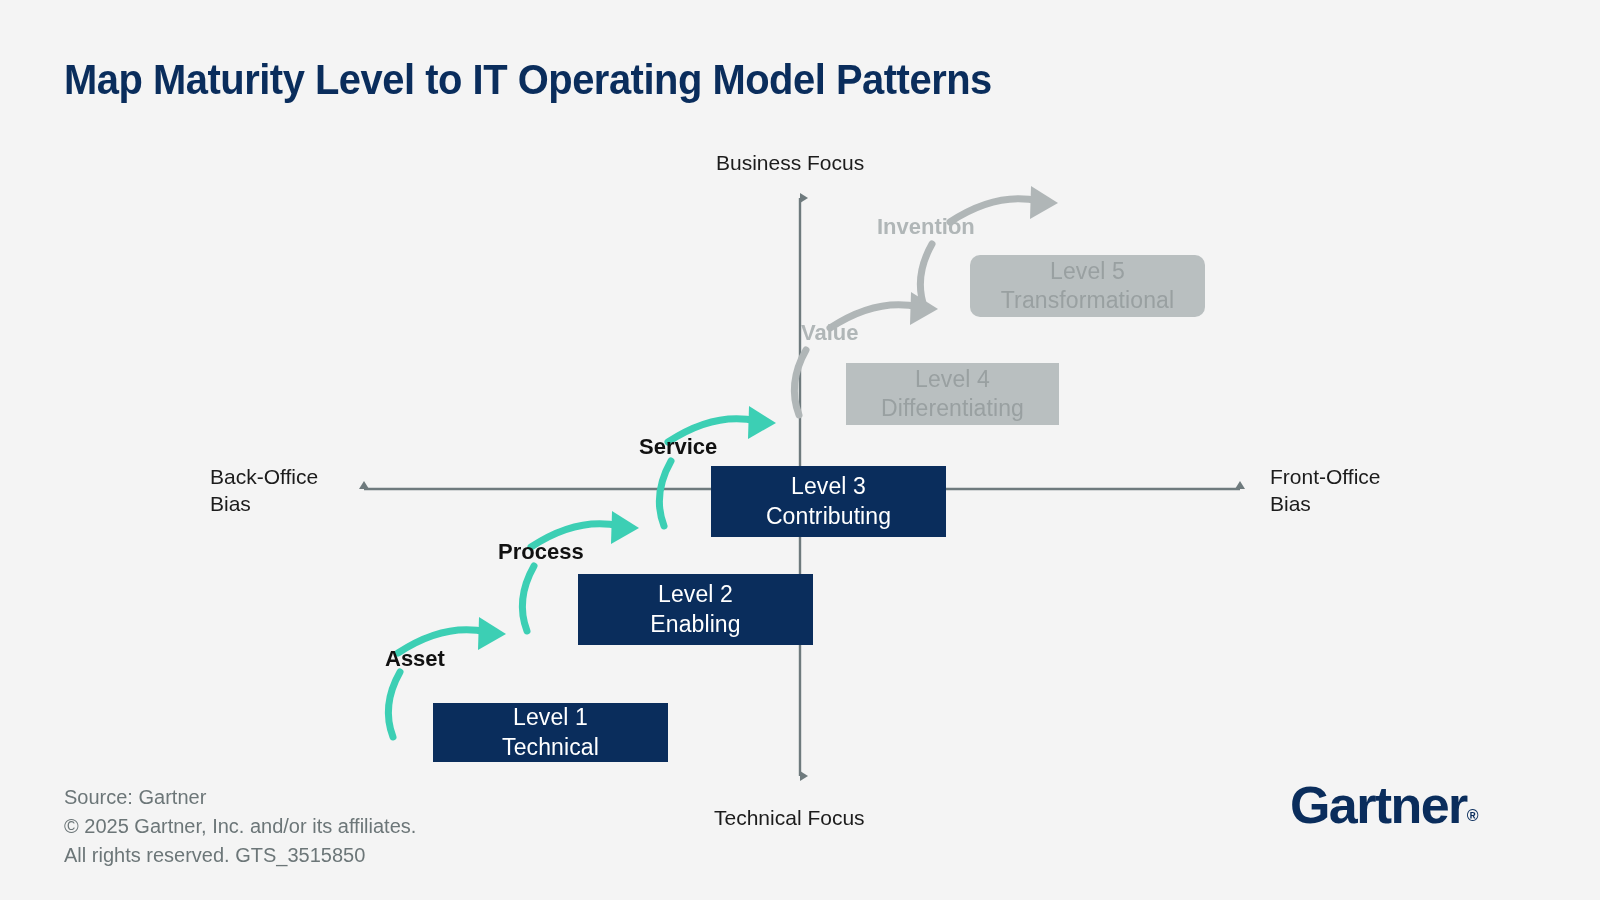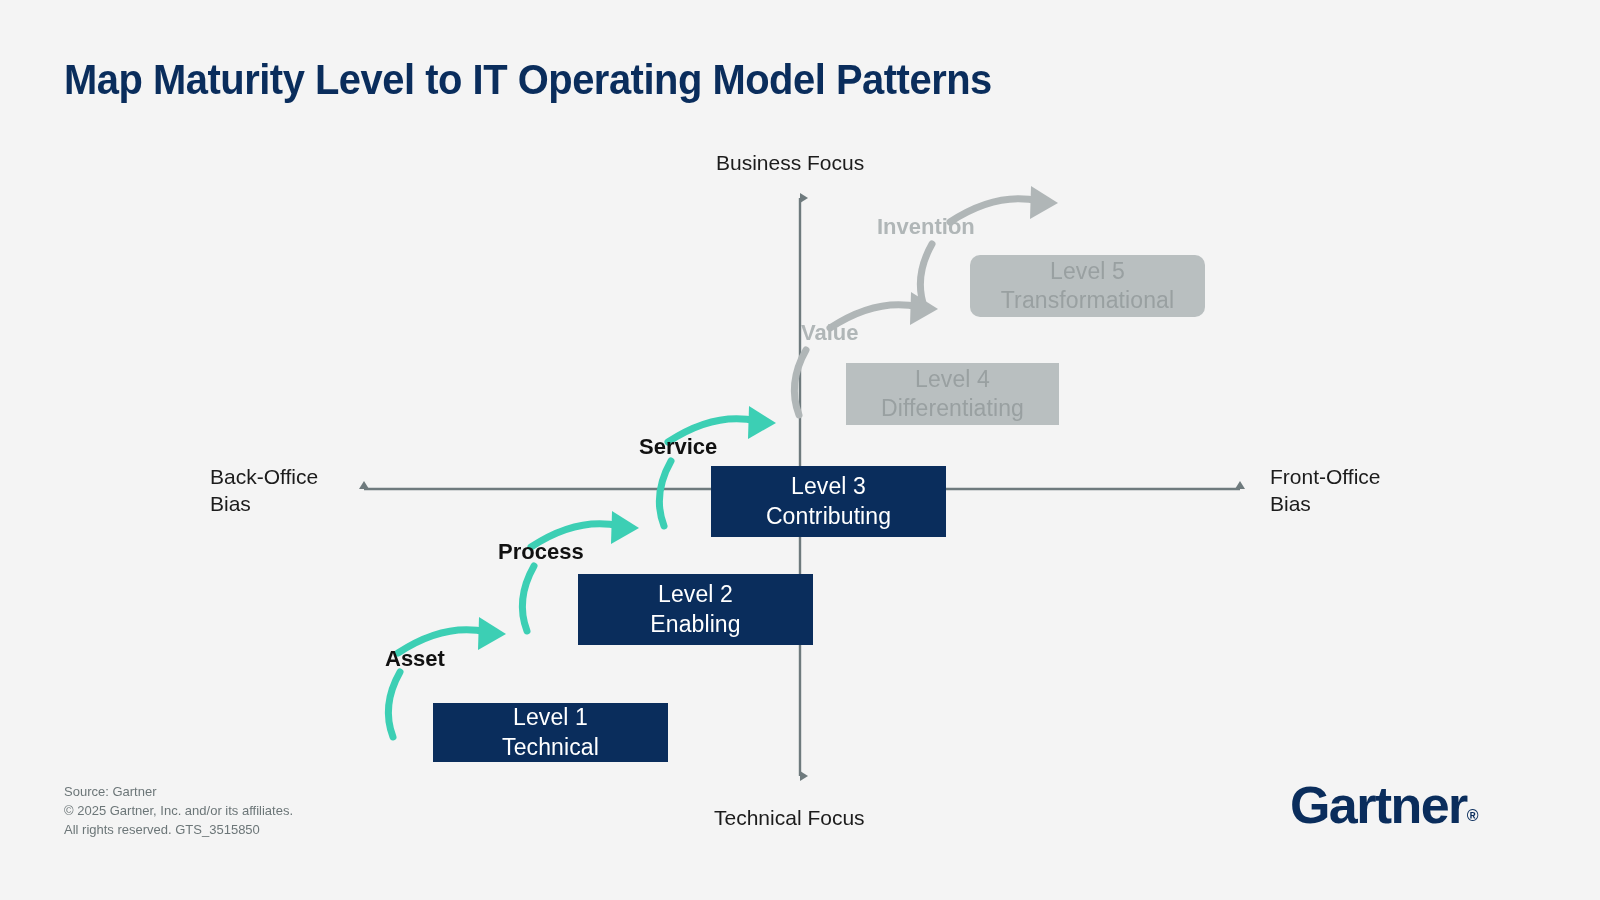--- a/index.html
+++ b/index.html
@@ -104,21 +104,21 @@
     left: 0; top: 0;
     width: 1600px; height: 900px;
     pointer-events: none;
   }
 
   
   #footer-source {
     position: absolute;
     left: 64px;
     top: 783px;
-    font-size: 13px;
+    font-size: 20px;
     line-height: 1.45;
     color: #6c7678;
     white-space: pre-line;
   }
 
   
   #logo {
     position: absolute;
     left: 1290px;
     top: 775px;

